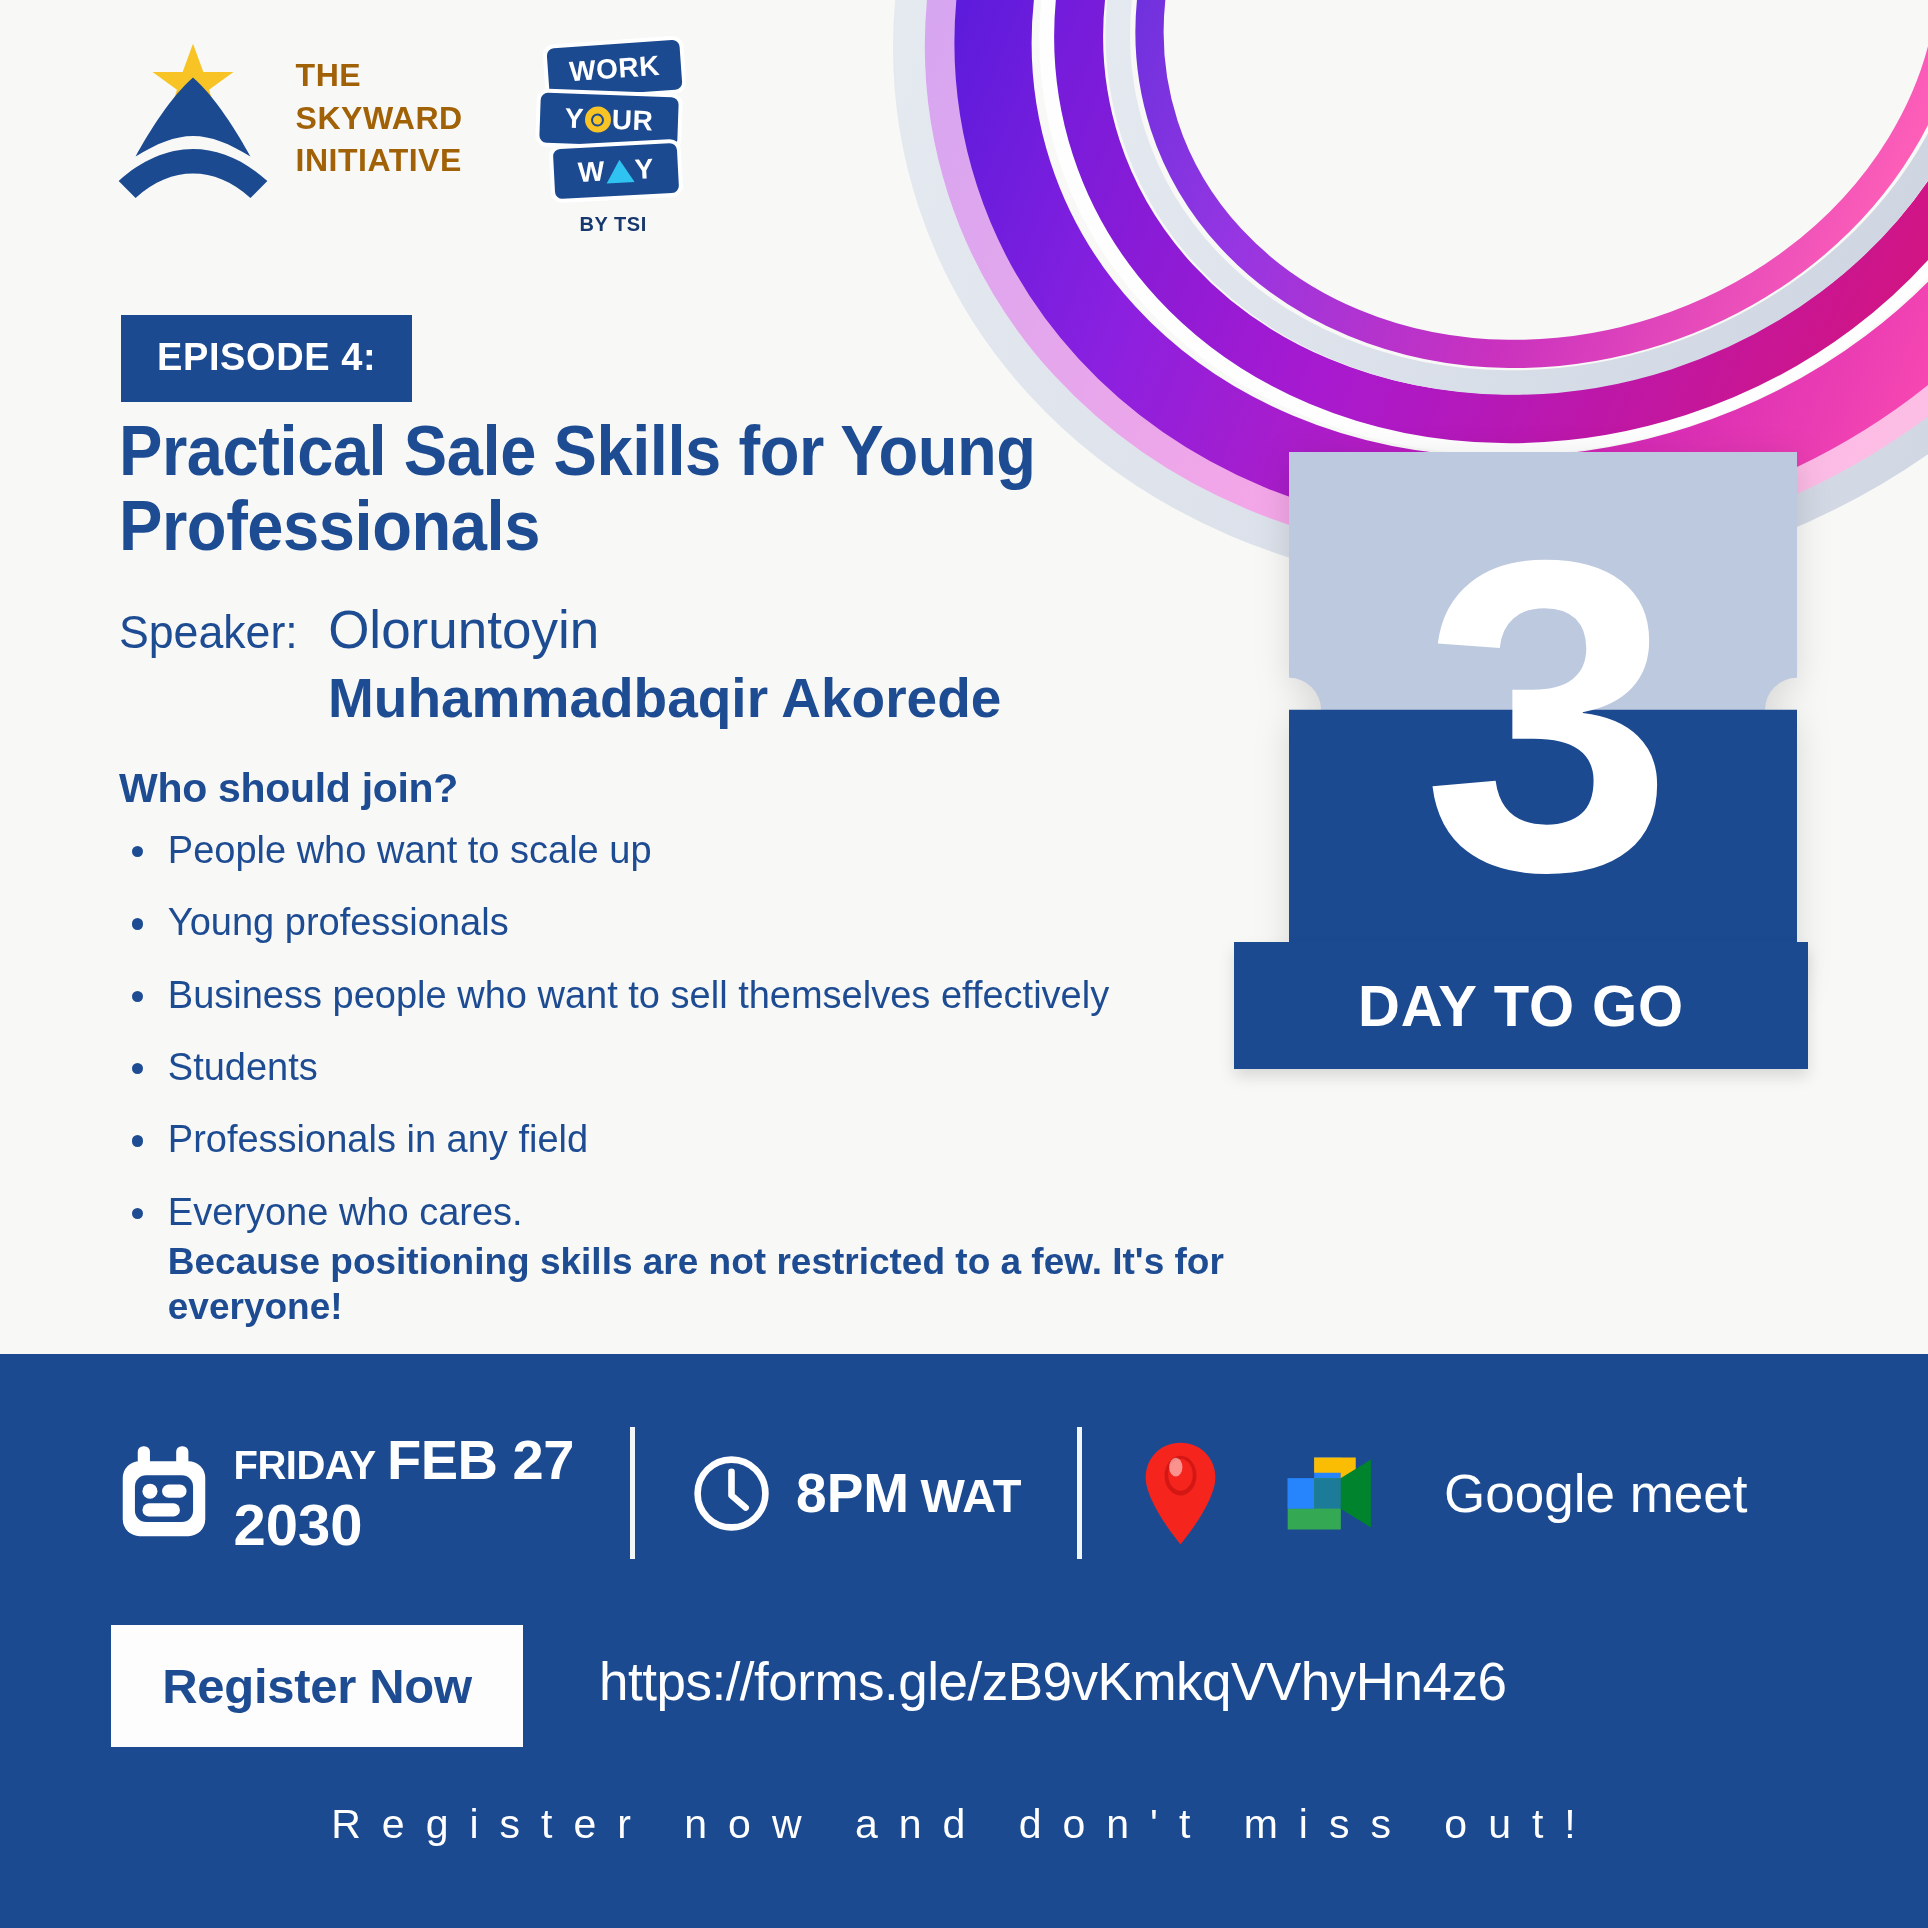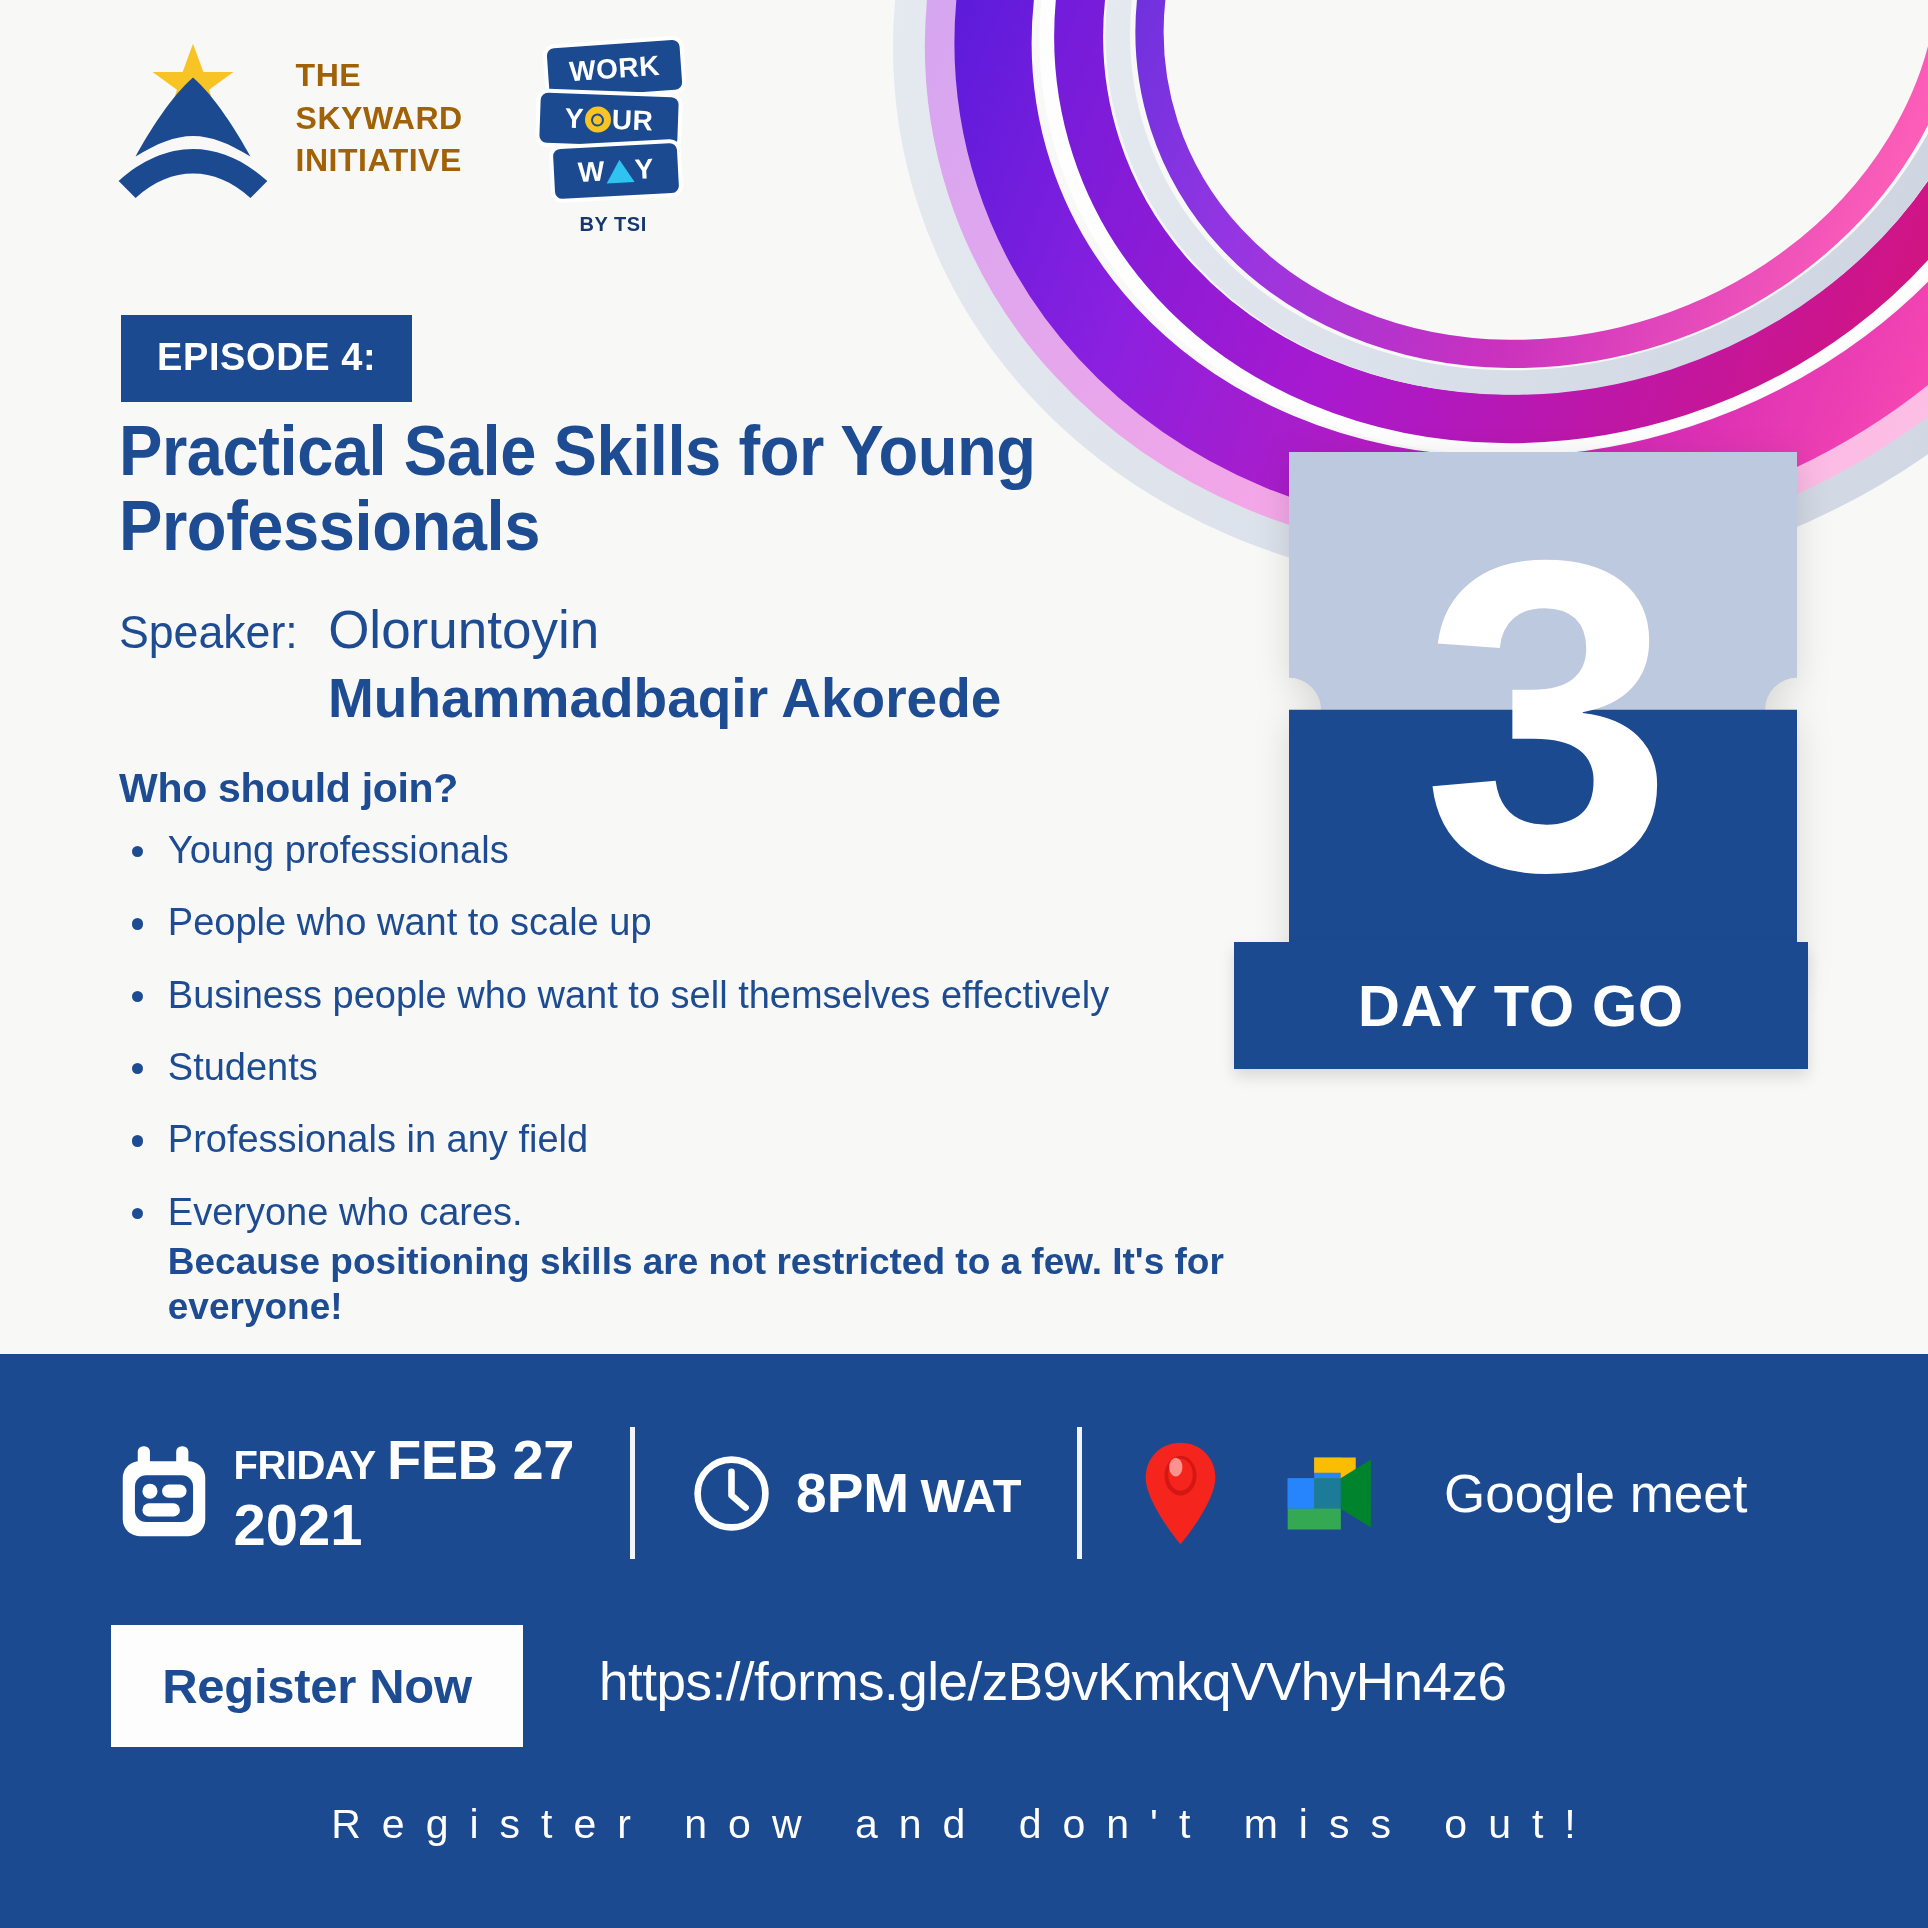--- a/index.html
+++ b/index.html
@@ -165,25 +165,25 @@
       <span class="sp-label">Speaker:</span>
       <span class="sp-first">Oloruntoyin</span>
     </div>
     <div class="sp-last">Muhammadbaqir Akorede</div>
   </div>
 
   <div class="who">Who should join?</div>
   <div class="bullets">
     <div class="bullet">
       <div class="dot"></div>
+      <div class="btxt"><span>People who want to scale up</span></div>
+    </div>
+    <div class="bullet">
+      <div class="dot"></div>
       <div class="btxt"><span>Young professionals</span></div>
-    </div>
-    <div class="bullet">
-      <div class="dot"></div>
-      <div class="btxt"><span>People who want to scale up</span></div>
     </div>
     <div class="bullet">
       <div class="dot"></div>
       <div class="btxt"><span>Business people who want to sell themselves effectively</span></div>
     </div>
     <div class="bullet">
       <div class="dot"></div>
       <div class="btxt"><span>Students</span></div>
     </div>
     <div class="bullet">
@@ -222,21 +222,21 @@
           <rect x="17" y="33" width="62" height="50" rx="12" fill="#1b4a91"></rect>
           <circle cx="33" cy="50" r="8" fill="#fff"></circle>
           <rect x="46" y="43" width="26" height="14" rx="7" fill="#fff"></rect>
           <rect x="25" y="63" width="40" height="14" rx="7" fill="#fff"></rect>
         </svg>
         <div class="date-txt">
           <div class="date-l1">
             <span class="dow">FRIDAY</span>
             <span class="mon">FEB 27</span>
           </div>
-          <div class="date-l2">2021</div>
+          <div class="date-l2">2030</div>
         </div>
       </div>
 
       <div class="divider"></div>
 
       <div class="meta-item">
         <svg width="81" height="81" viewBox="0 0 86 86">
           <circle cx="43" cy="43" r="36" fill="none" stroke="#fff" stroke-width="7"></circle>
           <path d="M43 20 V45 L58 58" fill="none" stroke="#fff" stroke-width="7" stroke-linecap="round" stroke-linejoin="round"></path>
         </svg>

